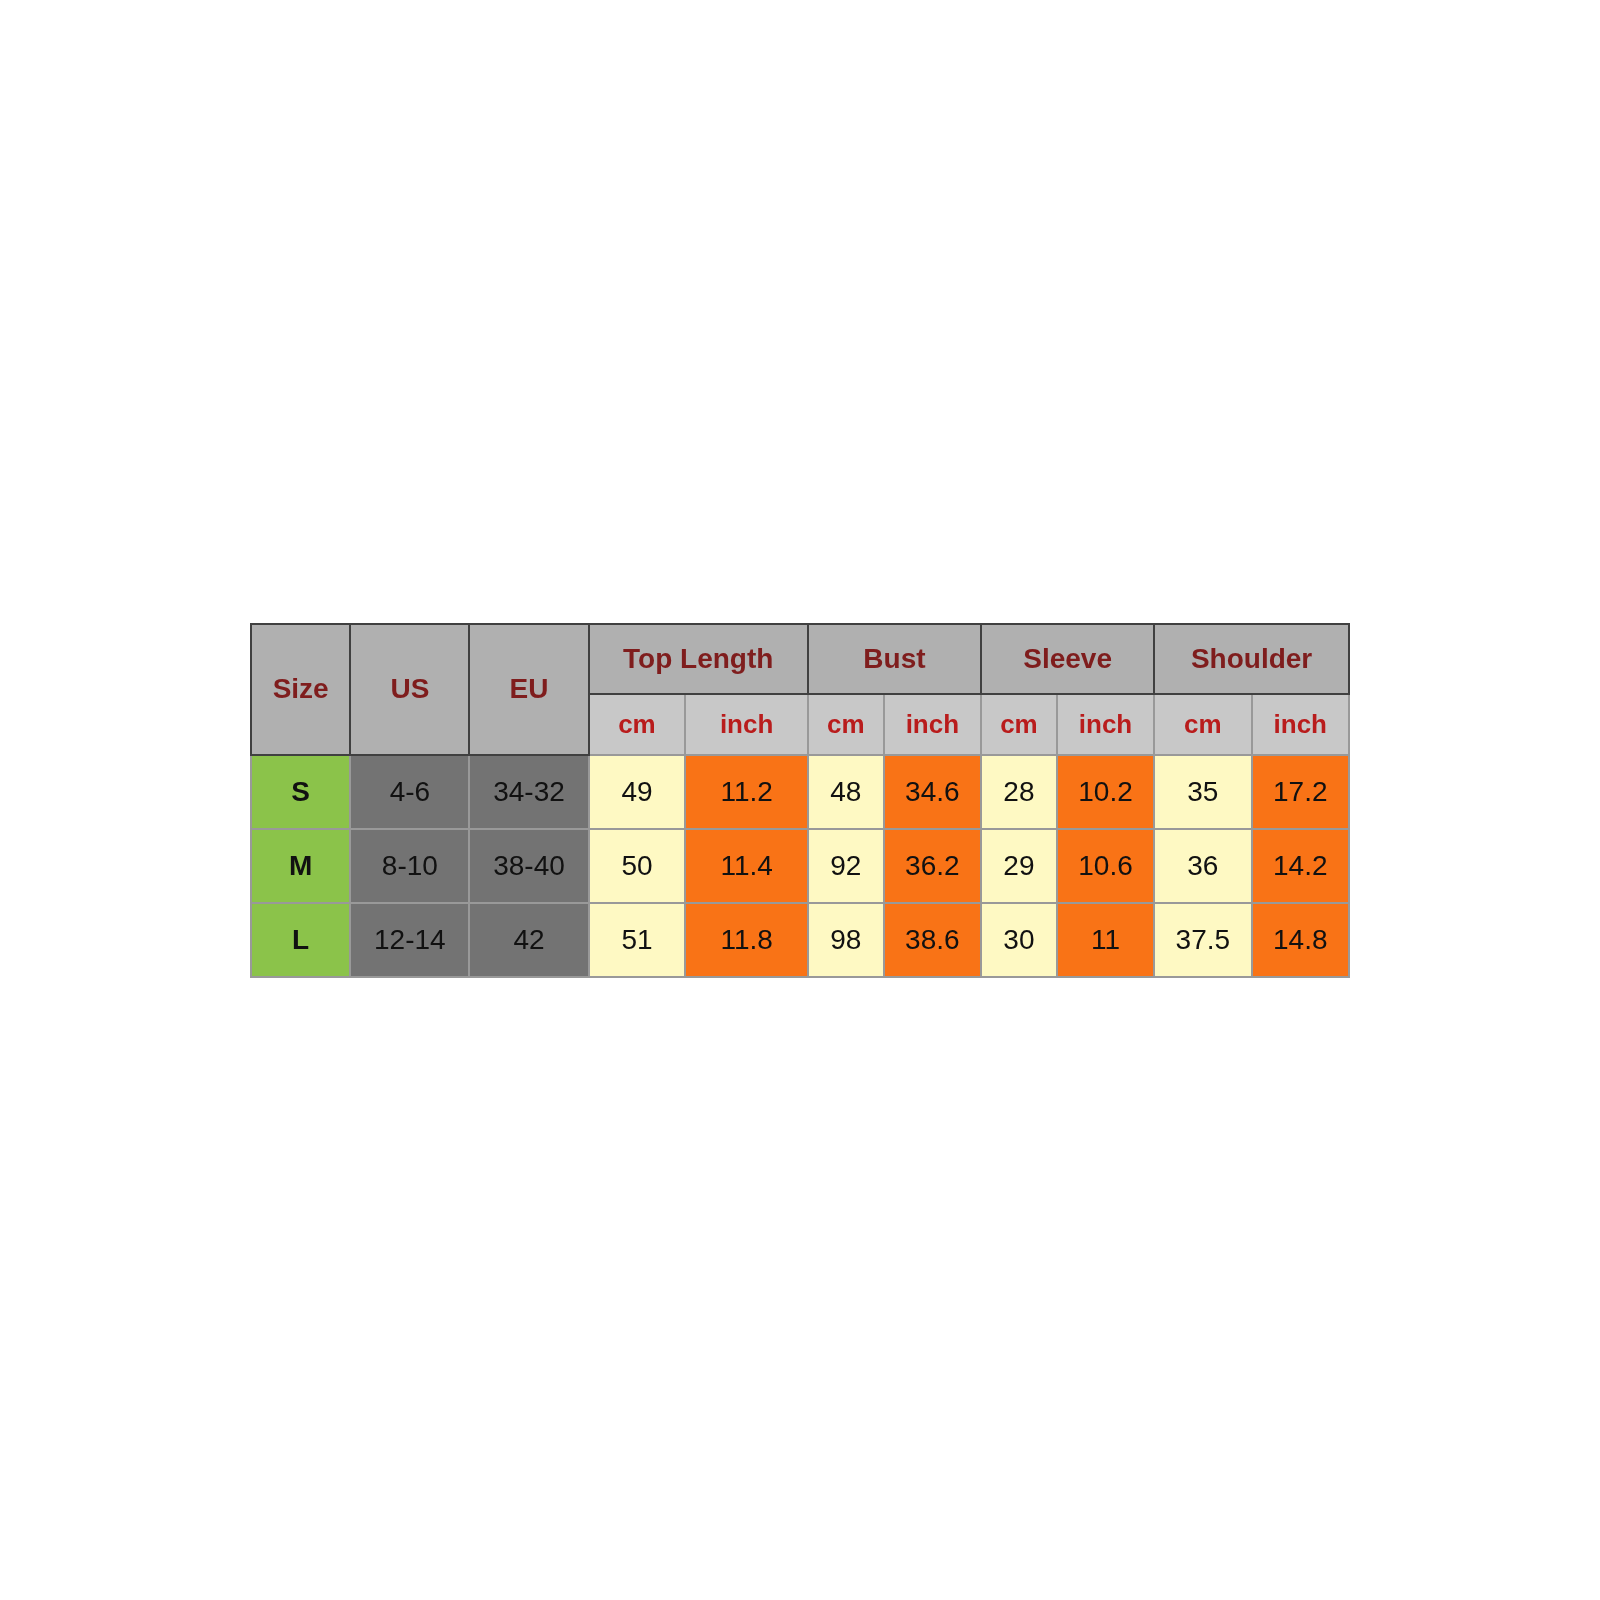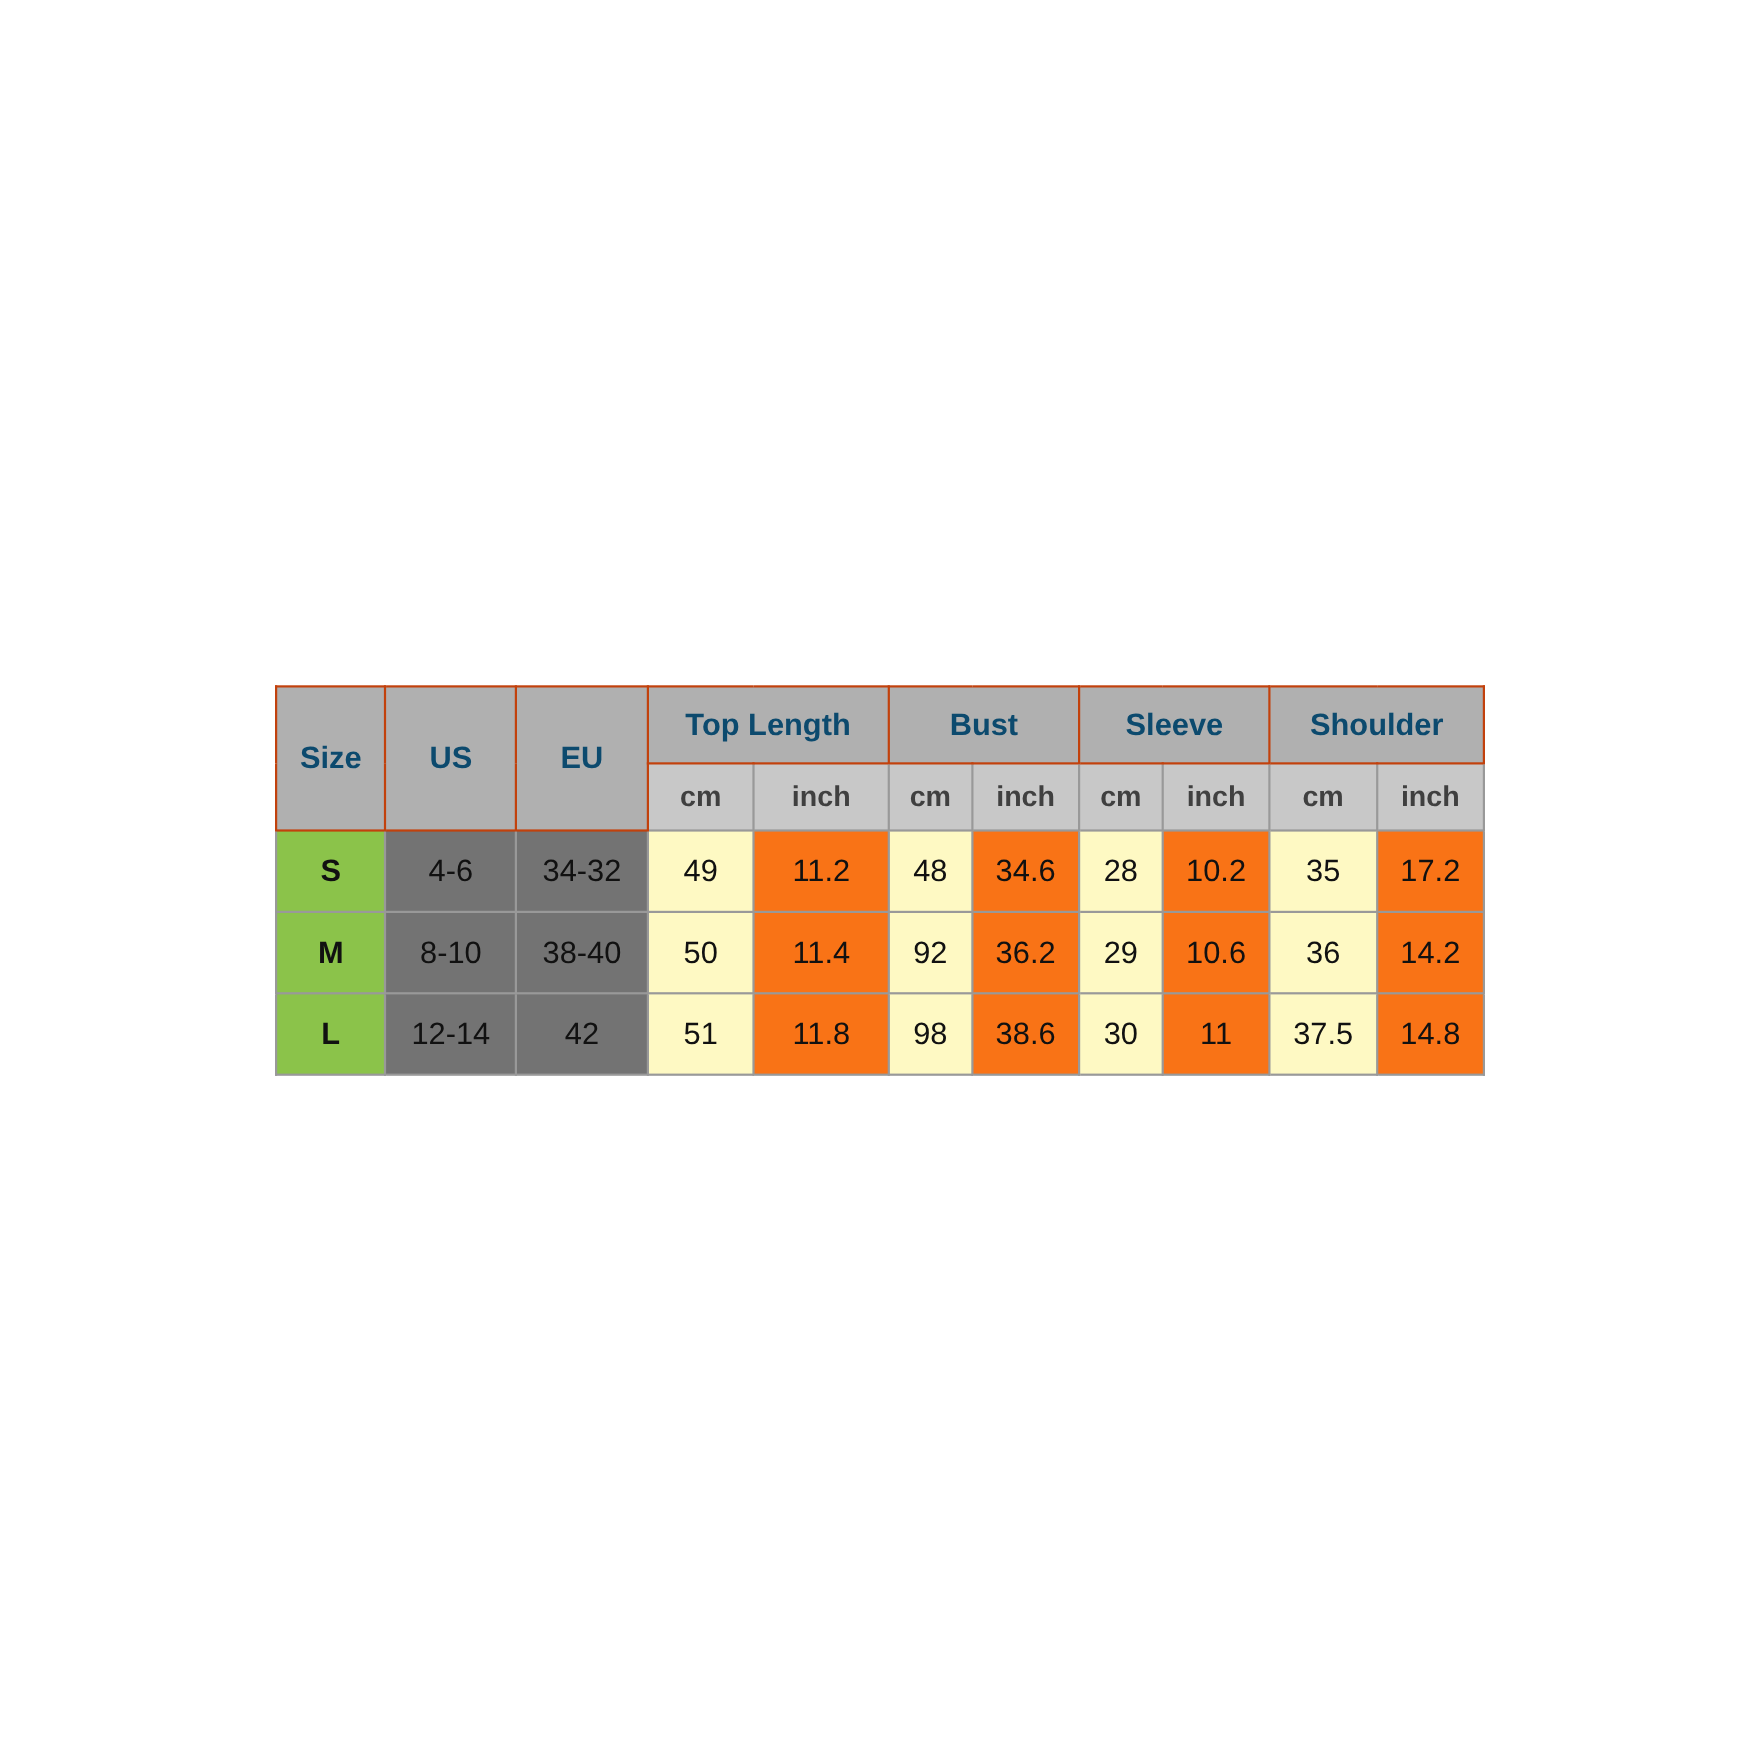--- a/index.html
+++ b/index.html
@@ -24,32 +24,32 @@
     .size-table {
       width: 100%;
       border-collapse: collapse;
       font-size: 28px;
       font-weight: 500;
     }
 
     
     .size-table thead tr.main-header th {
       background-color: #b0b0b0;
-      border: 2px solid #c2410c;
+      border: 2px solid #404040;
       padding: 18px 10px;
       text-align: center;
-      color: #0c4a6e;
+      color: #7f1d1d;
     }
 
     .size-table thead tr.sub-header th {
       background-color: #c8c8c8;
       border: 2px solid #999;
       padding: 14px 10px;
       text-align: center;
-      color: #404040;
+      color: #b91c1c;
       font-size: 26px;
     }
 
     
     .size-table tbody tr td {
       border: 2px solid #999;
       padding: 20px 10px;
       text-align: center;
       color: #111;
     }

